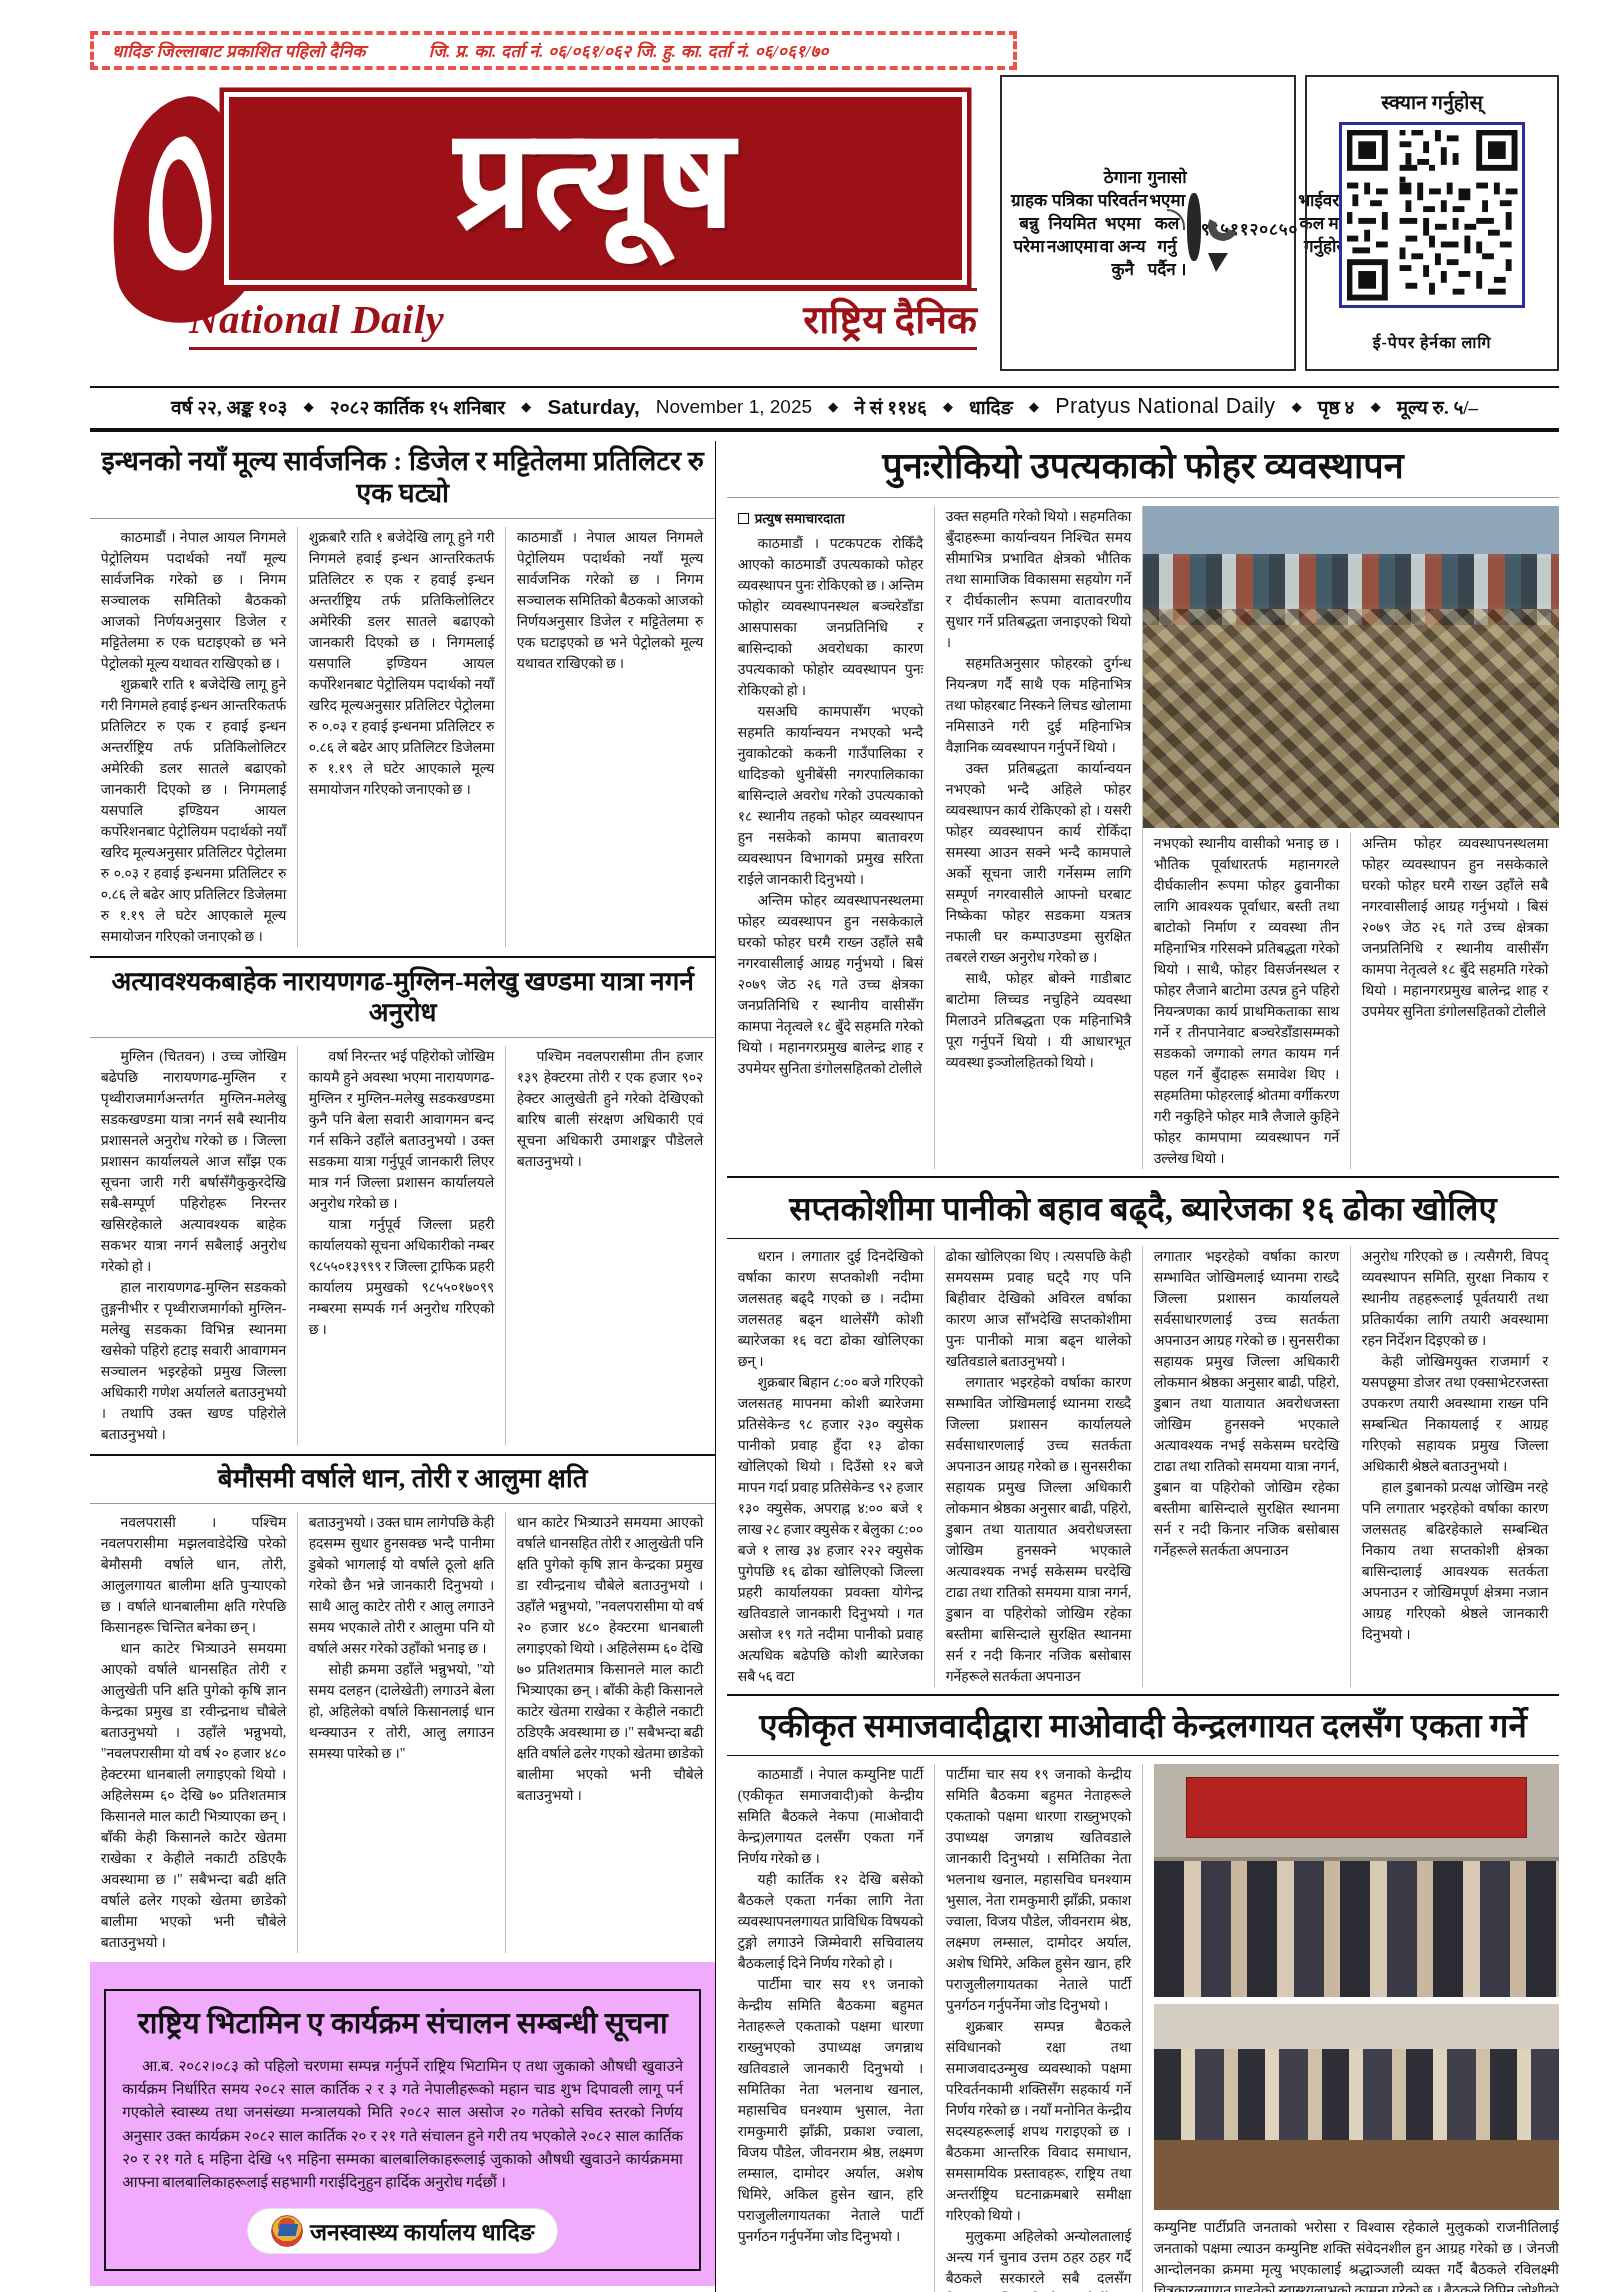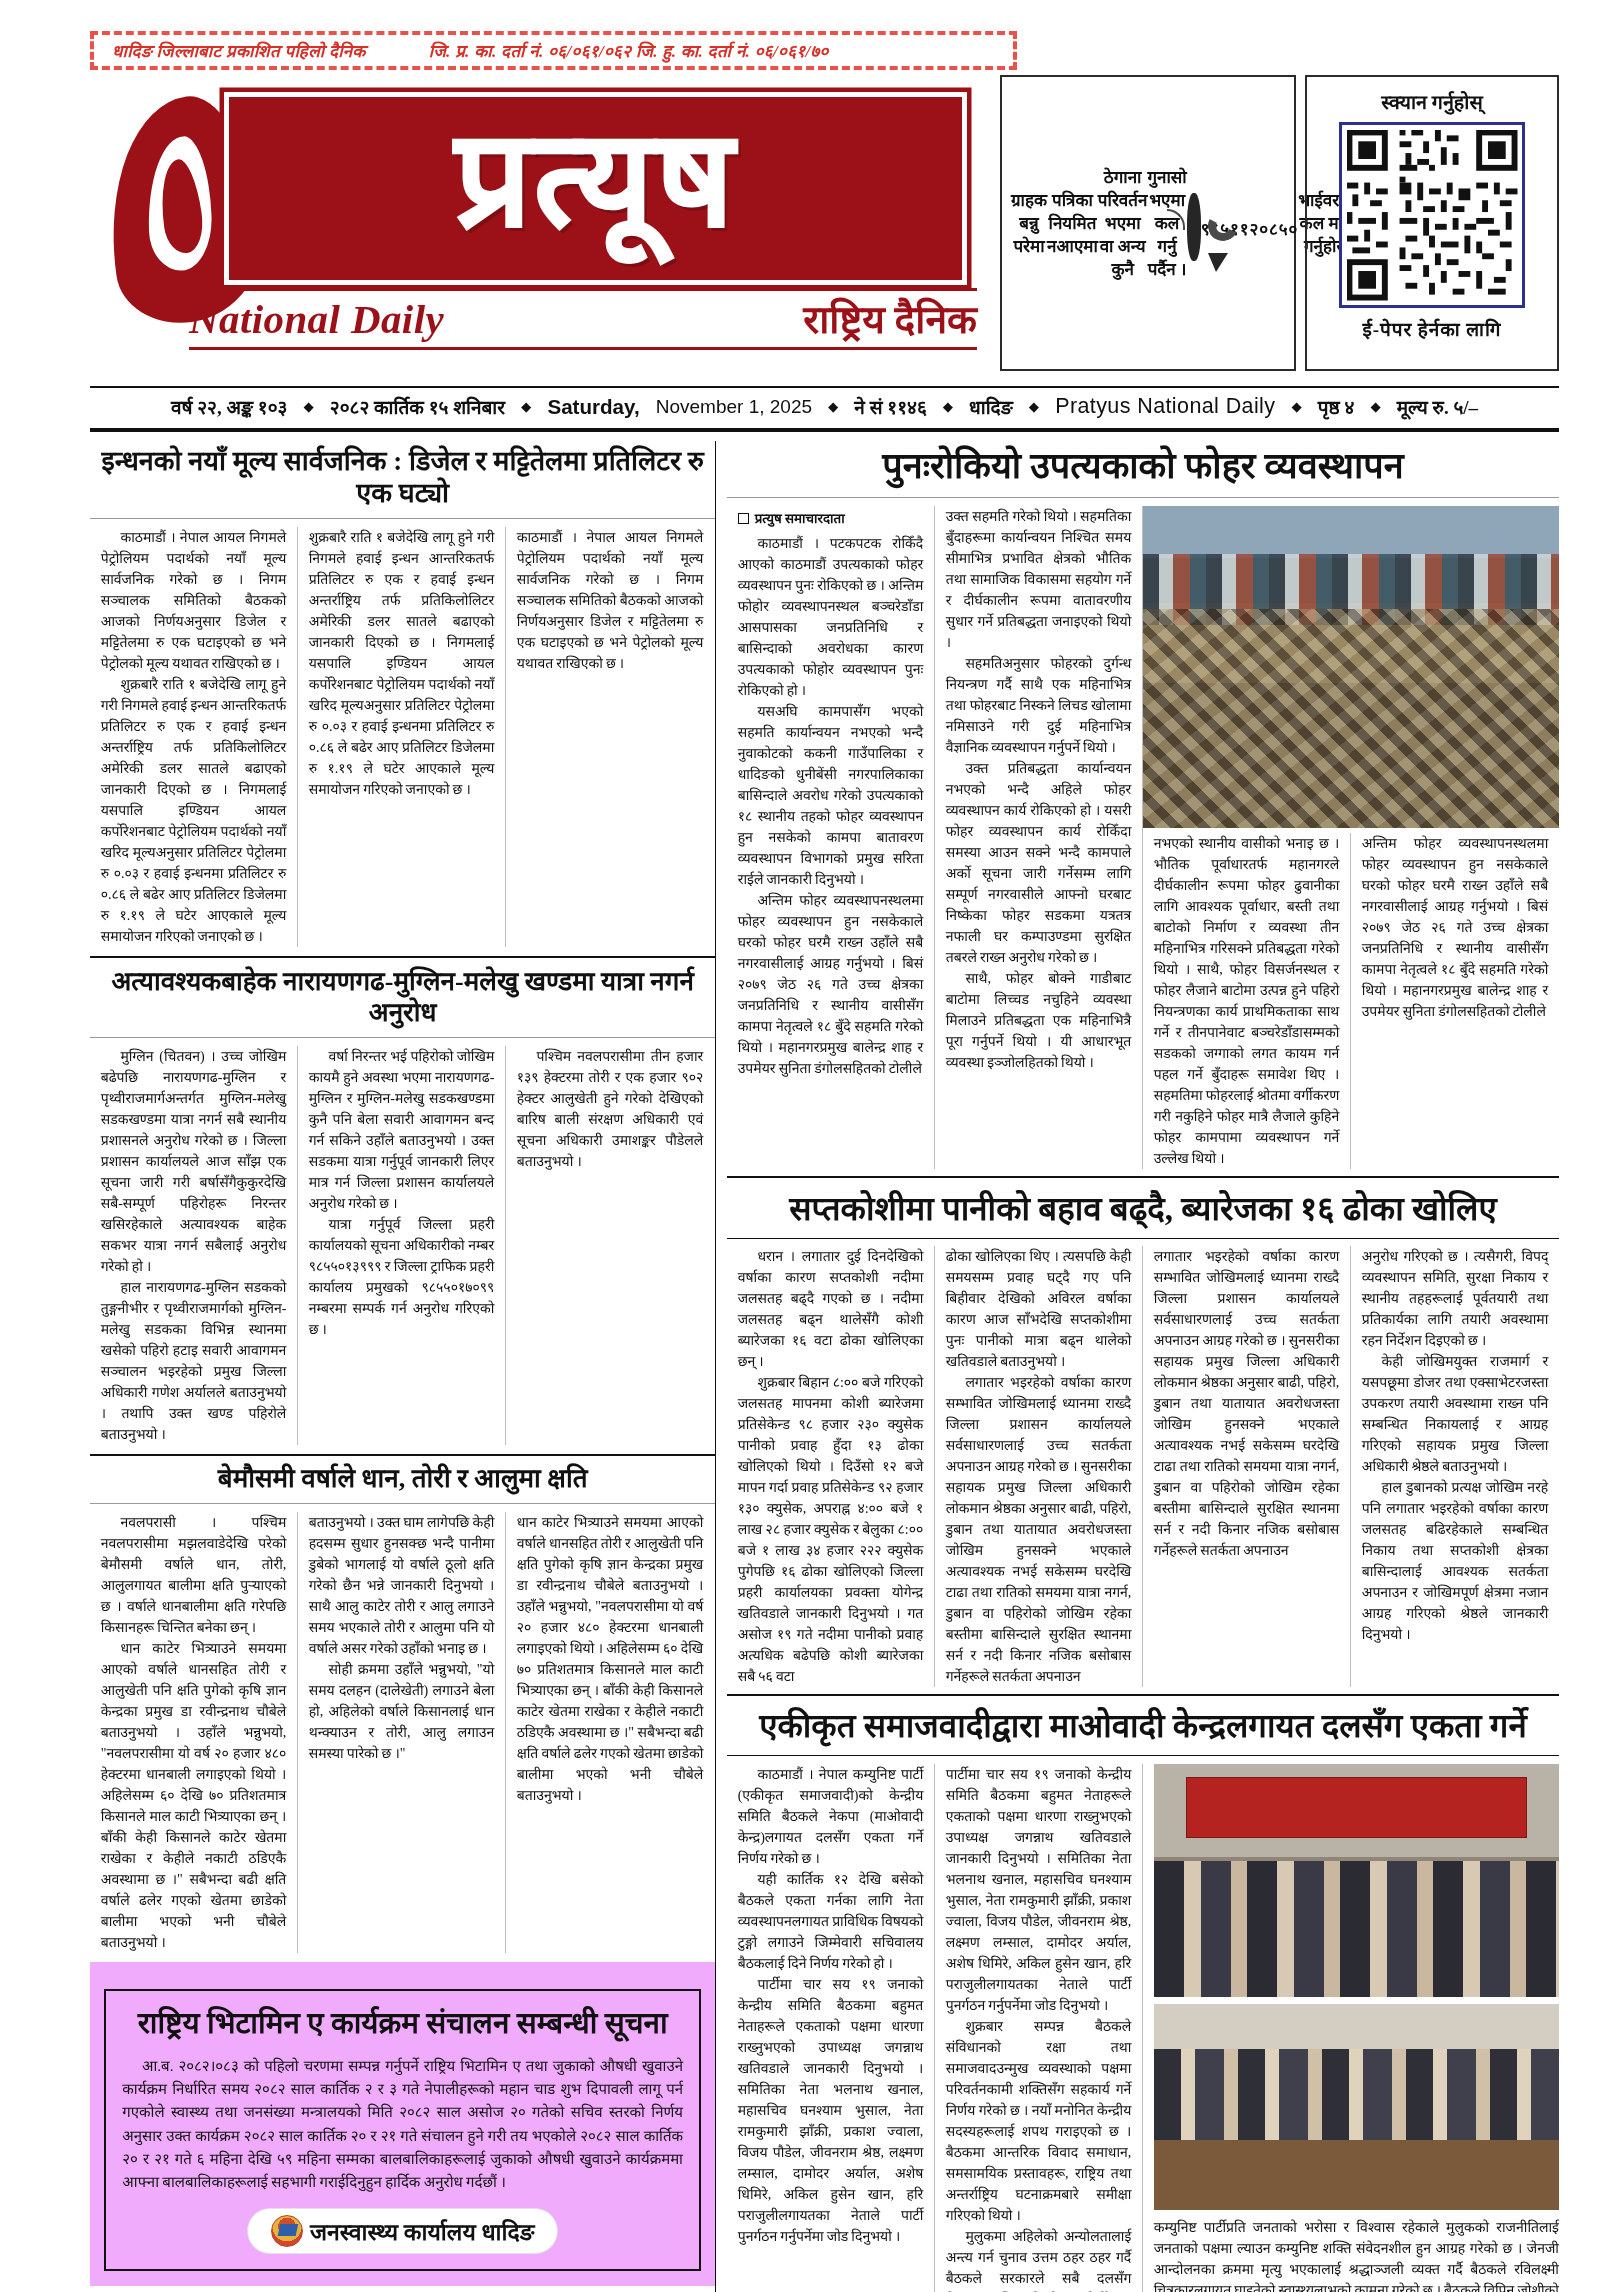--- a/index.html
+++ b/index.html
@@ -166,21 +166,21 @@
     border:2.7px solid #2b2b2b;
     margin-left:9px;
     padding:9px 7.2px 5.4px;
     text-align:center;
     display:flex;
     flex-direction:column;
     align-items:center;
   }
   .qr-title { font-size:19.7px; font-weight:bold; margin:1.8px 0 7.2px; }
   .qr-code { width:186px; height:186px; border:3.6px solid #2f2f8f; padding:4.5px; background:#fff; }
-  .qr-caption { font-size:19px; font-weight:bold; margin-top:8px; letter-spacing:0.9px; }
+  .qr-caption { font-size:16px; font-weight:bold; margin-top:23px; letter-spacing:0.9px; }
 
   
   .date-bar {
     margin:14.3px 36px 0 63px;
     border-top:2.7px solid #111;
     border-bottom:4.5px solid #111;
     padding:6.3px 14.3px 8px;
     display:flex;
     align-items:center;
     justify-content:center;

